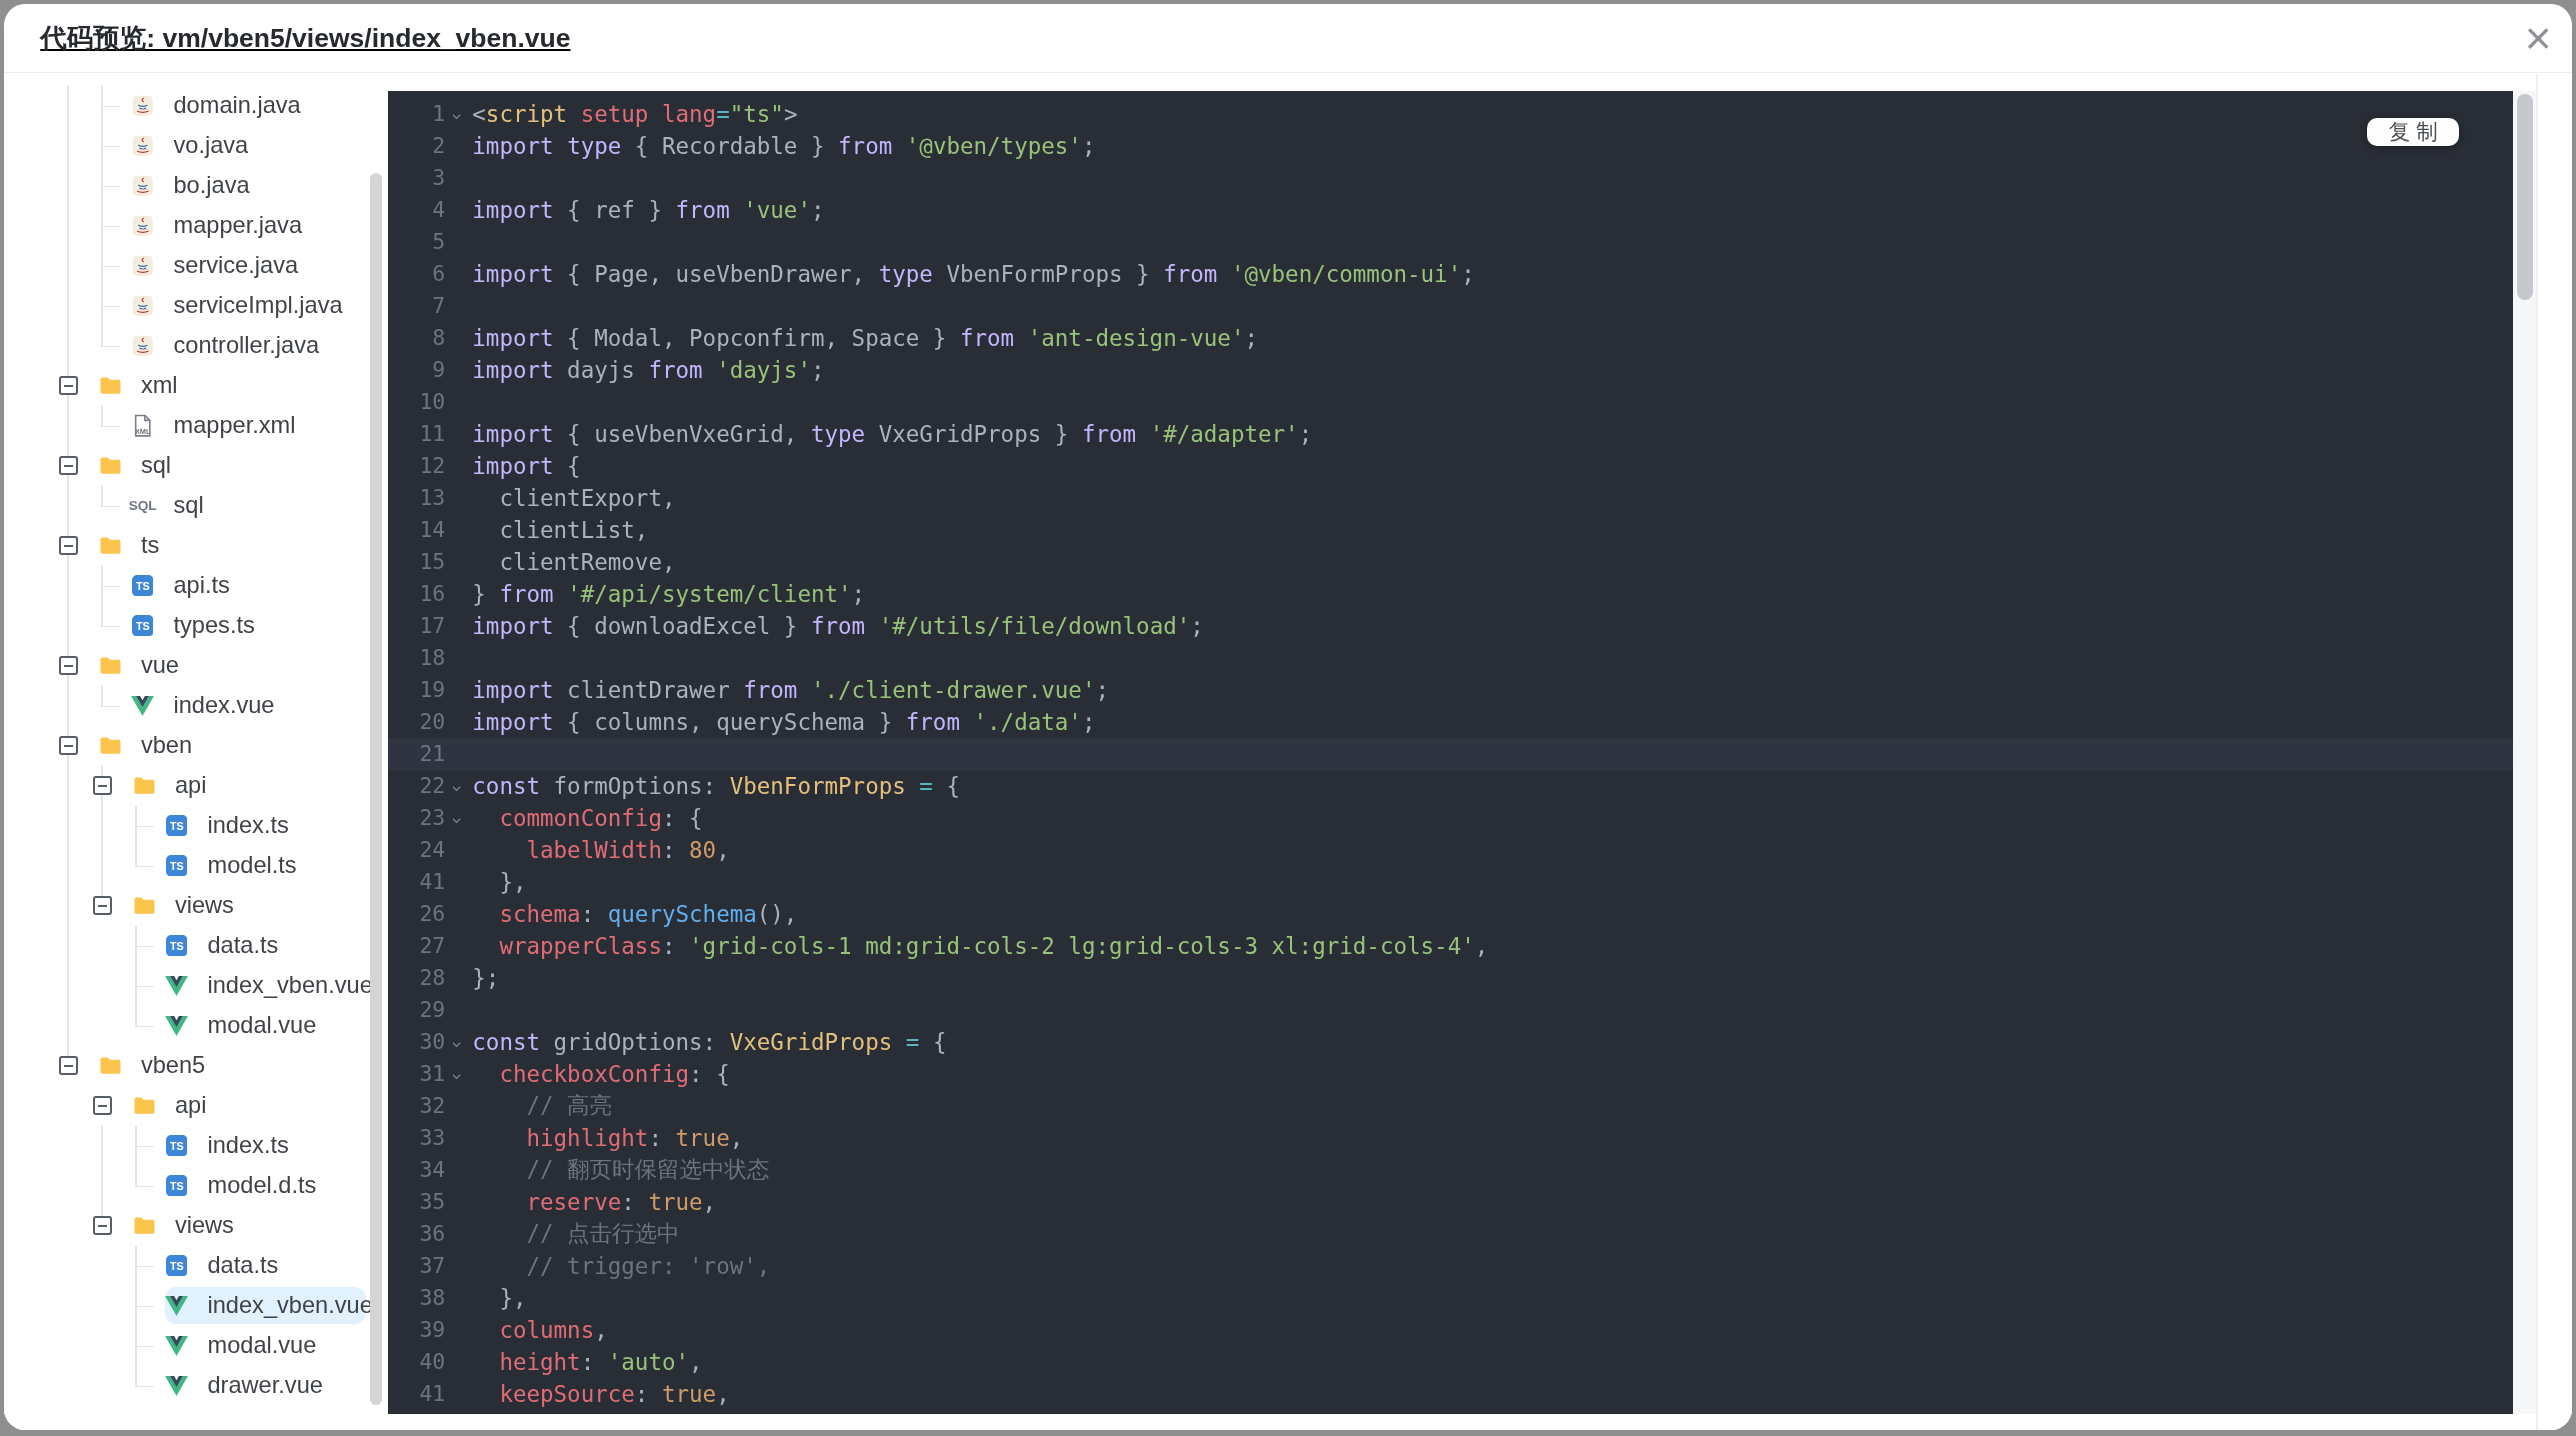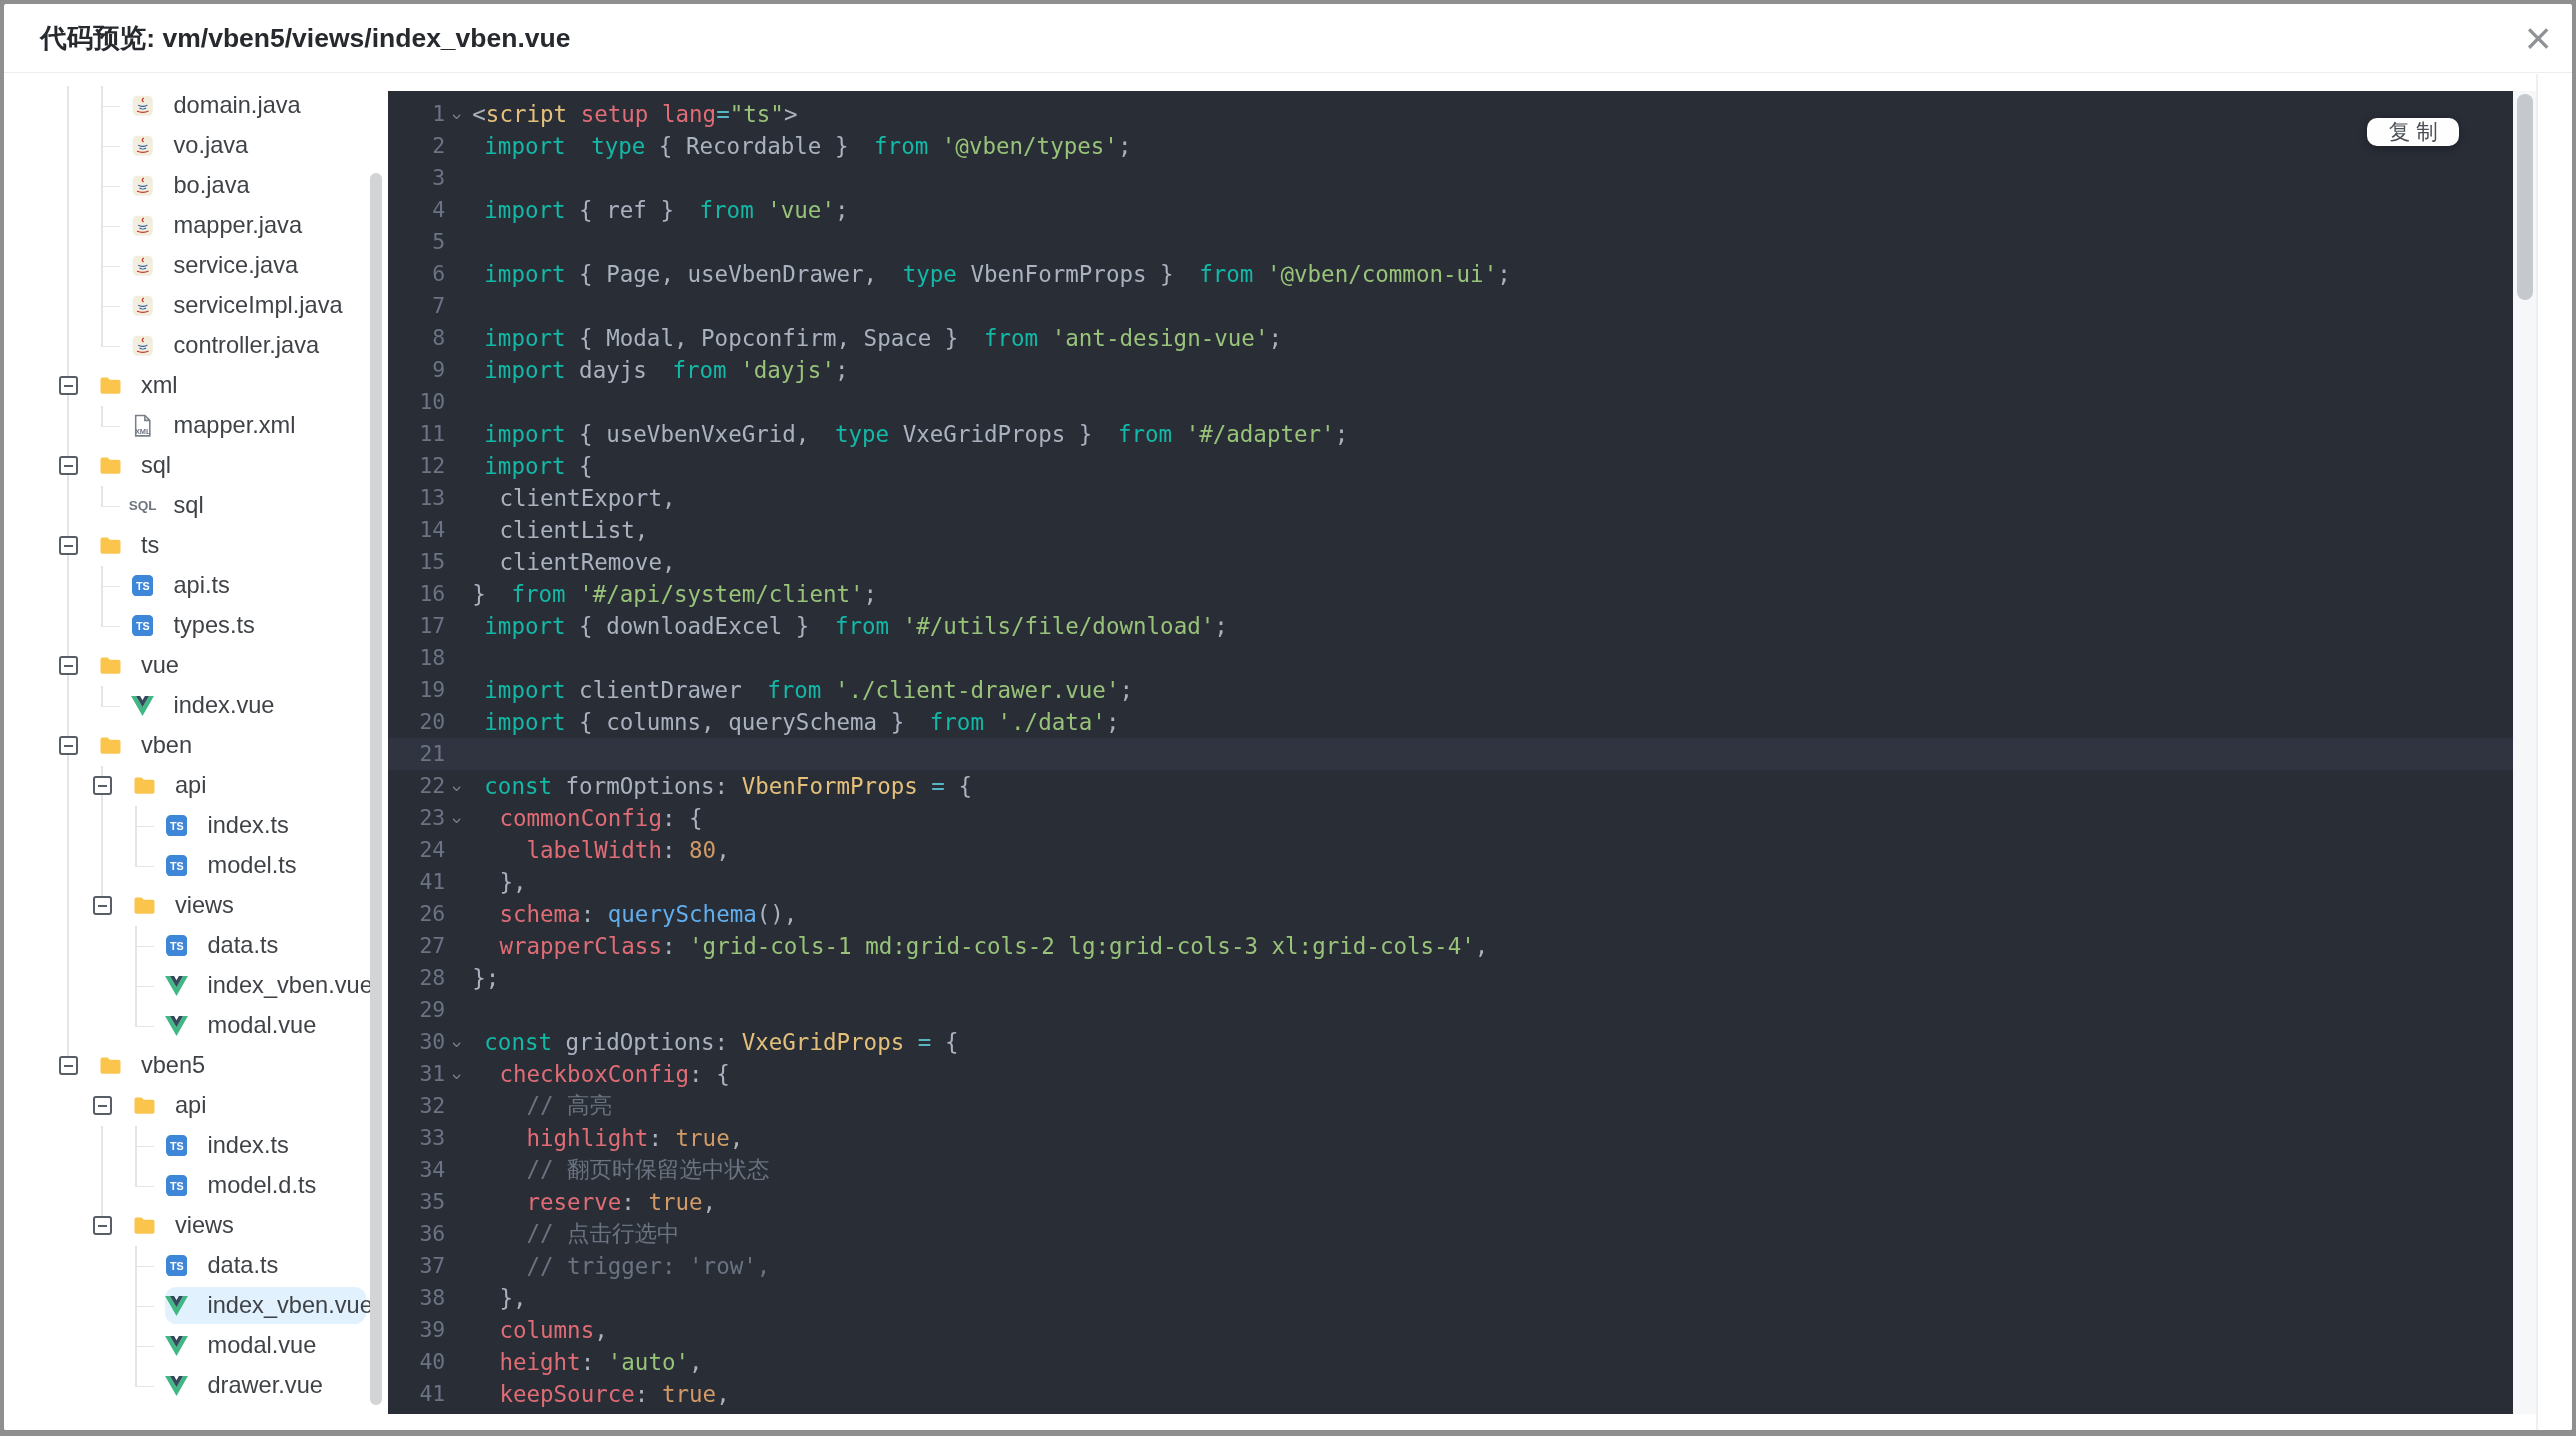--- a/index.html
+++ b/index.html
@@ -1,17 +1,17 @@
 <!DOCTYPE html>
 <html style="font-size:11.4px"><head>
 <meta charset="utf-8">
 <style>
   * { margin:0; padding:0; box-sizing:border-box; }
   html,body { width:2576px; height:1437px; background:#8F8F8F; font-family:"Liberation Sans", sans-serif; overflow:hidden; }
-  .modal { position:absolute; left:4.3px; top:4.3px; right:4.3px; bottom:5.7px; background:#fff; border-radius:2px; overflow:hidden; }
+  .modal { position:absolute; left:4.3px; top:4.3px; right:4.3px; bottom:5.7px; background:#fff; border-radius:21px; overflow:hidden;text-decoration:underline; }
   .modal-header { position:relative; height:69px; border-bottom:1.4px solid #EDEDED; display:flex; align-items:center; padding-left:36px; }
   .modal-title { font-size:26.5px; font-weight:600; color:#26292D; }
   .close-btn { position:absolute; right:20px; top:1.4px; font-size:46px; font-weight:300; color:#8E9196; background:none; border:none; cursor:pointer; line-height:64px; }
   .modal-body { position:absolute; top:70px; bottom:0; left:0; right:0; background:#fff; }
 
   
   .file-tree { position:absolute; left:0; top:0; bottom:21.5px; width:386px; padding-top:11.4px; overflow:hidden; }
   .trow { display:flex; align-items:center; height:40px; padding-left:56px; position:relative; cursor:pointer; }
   .slot { width:34px; flex:none; position:relative; height:100%; }
   .slot.line::before { content:""; position:absolute; left:7.2px; top:0; bottom:0; width:1.4px; background:#E3E5E8; }
@@ -34,21 +34,21 @@
 
   
   .code-panel { position:absolute; left:384px; top:16.5px; width:2125px; height:1323px; background:#292D36; overflow:hidden; padding-top:7.2px; }
   .code-line { display:flex; align-items:center; height:32px; }
   .code-line.active { background:#2F3440; }
   .ln { width:57px; text-align:right; color:#6B7384; font-size:21.5px; flex:none; font-family:"DejaVu Sans Mono","Liberation Mono",monospace; }
   .fold { width:27px; height:31.5px; flex:none; display:flex; align-items:center; justify-content:center; color:#7B8494; font-size:18.6px; }
   .fold.has { transform:rotate(90deg) translateX(2.9px); cursor:pointer; }
   .ctext { white-space:pre; font-size:22.5px; font-family:"DejaVu Sans Mono","Liberation Mono",monospace; color:#ABB2BF; }
   .tk-t   { color:#ABB2BF; }
-  .tk-kw  { color:#14b8a6;margin-left:12px; }
+  .tk-kw  { color:#c4b5fd; }
   .tk-str { color:#98C379; }
   .tk-prop{ color:#E06C75; }
   .tk-attr{ color:#E06C75; }
   .tk-typ { color:#E5C07B; }
   .tk-tag { color:#E5C07B; }
   .tk-num { color:#D19A66; }
   .tk-fn  { color:#61AFEF; }
   .tk-cm  { color:#6A7380; }
   .tk-op  { color:#56B6C2; }
   .copy-btn { position:absolute; top:27px; right:54px; width:92px; height:28px; background:#FEFEFE; border:none; border-radius:10px; font-size:21.5px; color:#4A4F55; box-shadow:0 2.1px 8.6px rgba(0,0,0,0.35); display:flex; align-items:center; justify-content:center; cursor:pointer; z-index:5; font-family:"Liberation Sans",sans-serif; }

